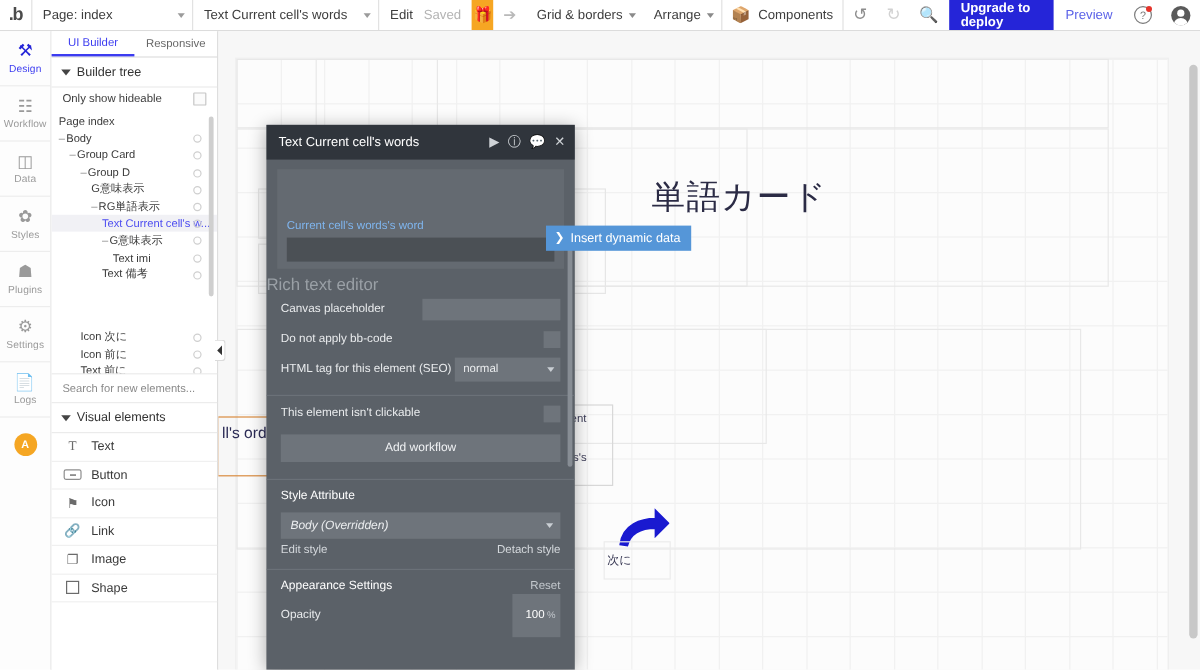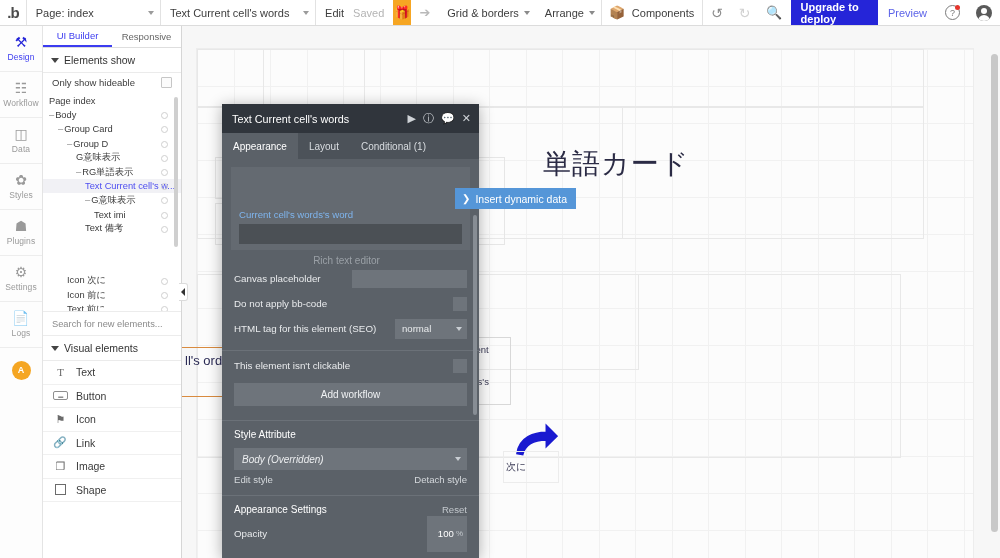--- a/index.html
+++ b/index.html
@@ -262,33 +262,33 @@
     font-size: 10px; color: #d9dde1; padding: 0 11px;
   }
   .ed-tab.active { background: #5b6168; color: #fff; }
   #ed-body { position: relative; height: 399px; overflow: hidden; }
   .ed-group {
     background: #646a71; margin: 8px 9px 0 9px; padding: 7px 8px 6px 8px;
   }
   .ed-dyn-lbl { font-size: 9.6px; color: #7fb5ee; margin-bottom: 4px; margin-top: 35px; }
   .ed-dyn-field { height: 20px; background: #4b5055; }
   .ed-rte {
-    font-size: 10px; color: #9aa0a6; text-align: center;
+    font-size: 14px; color: #9aa0a6; text-align: left;
     margin: 5px 8px 0 0;
   }
   .ed-row {
     display: flex; align-items: center; justify-content: space-between;
     padding: 0 12px; height: 25px; font-size: 9.8px; color: #e9ebed;
   }
   .ed-field {
     width: 115px; height: 18px; background: #6e747b; border: none;
   }
   .ed-sqchk { width: 14px; height: 14px; background: #6e747b; }
   .ed-sel {
-    width: 72px; height: 20px; background: #6e747b; color: #e9ebed;
+    width: 88px; height: 20px; background: #6e747b; color: #e9ebed;
     font-size: 9.6px; display: flex; align-items: center;
     justify-content: space-between; padding: 0 5px 0 7px;
   }
   .ed-sel .cr {
     width: 0; height: 0; border-left: 3.5px solid transparent;
     border-right: 3.5px solid transparent; border-top: 4px solid #c9ced3;
   }
   #ed-addwf {
     margin: 5px 12px 0 12px; height: 23px; background: #6e747b;
     display: flex; align-items: center; justify-content: center;
@@ -412,21 +412,21 @@
   </div>
 </div>
 
 <div id="sidebar">
   <div id="sb-tabs">
     <div class="sb-tab active">UI Builder</div>
     <div class="sb-tab">Responsive</div>
   </div>
   <div class="sb-section">
     <span class="tri"></span>
-    <span>Elements show</span>
+    <span>Builder tree</span>
   </div>
   <div id="hideable-row">
     <span>Only show hideable</span>
     <span class="chk"></span>
   </div>
   <div id="tree">
     <div id="tree-rows">
         <div class="tree-row" style="padding-left: 6px;">
           <span>Page index</span>
         </div>
@@ -621,25 +621,20 @@
 </div>
 
 <div id="editor">
   <div id="ed-header">
     <span class="ttl">Text Current cell's words</span>
     <span class="hdr-ico">▶</span>
     <span class="hdr-ico">ⓘ</span>
     <span class="hdr-ico">💬</span>
     <span class="hdr-ico">✕</span>
   </div>
-  <div id="ed-tabs">
-    <div class="ed-tab active">Appearance</div>
-    <div class="ed-tab">Layout</div>
-    <div class="ed-tab">Conditional (1)</div>
-  </div>
   <div id="ed-body">
     <div class="ed-group">
       <div class="ed-dyn-lbl">Current cell's words's word</div>
       <div class="ed-dyn-field"></div>
     </div>
     <div class="ed-rte">Rich text editor</div>
 
     <div class="ed-row">
       <span>Canvas placeholder</span>
       <span class="ed-field"></span>

